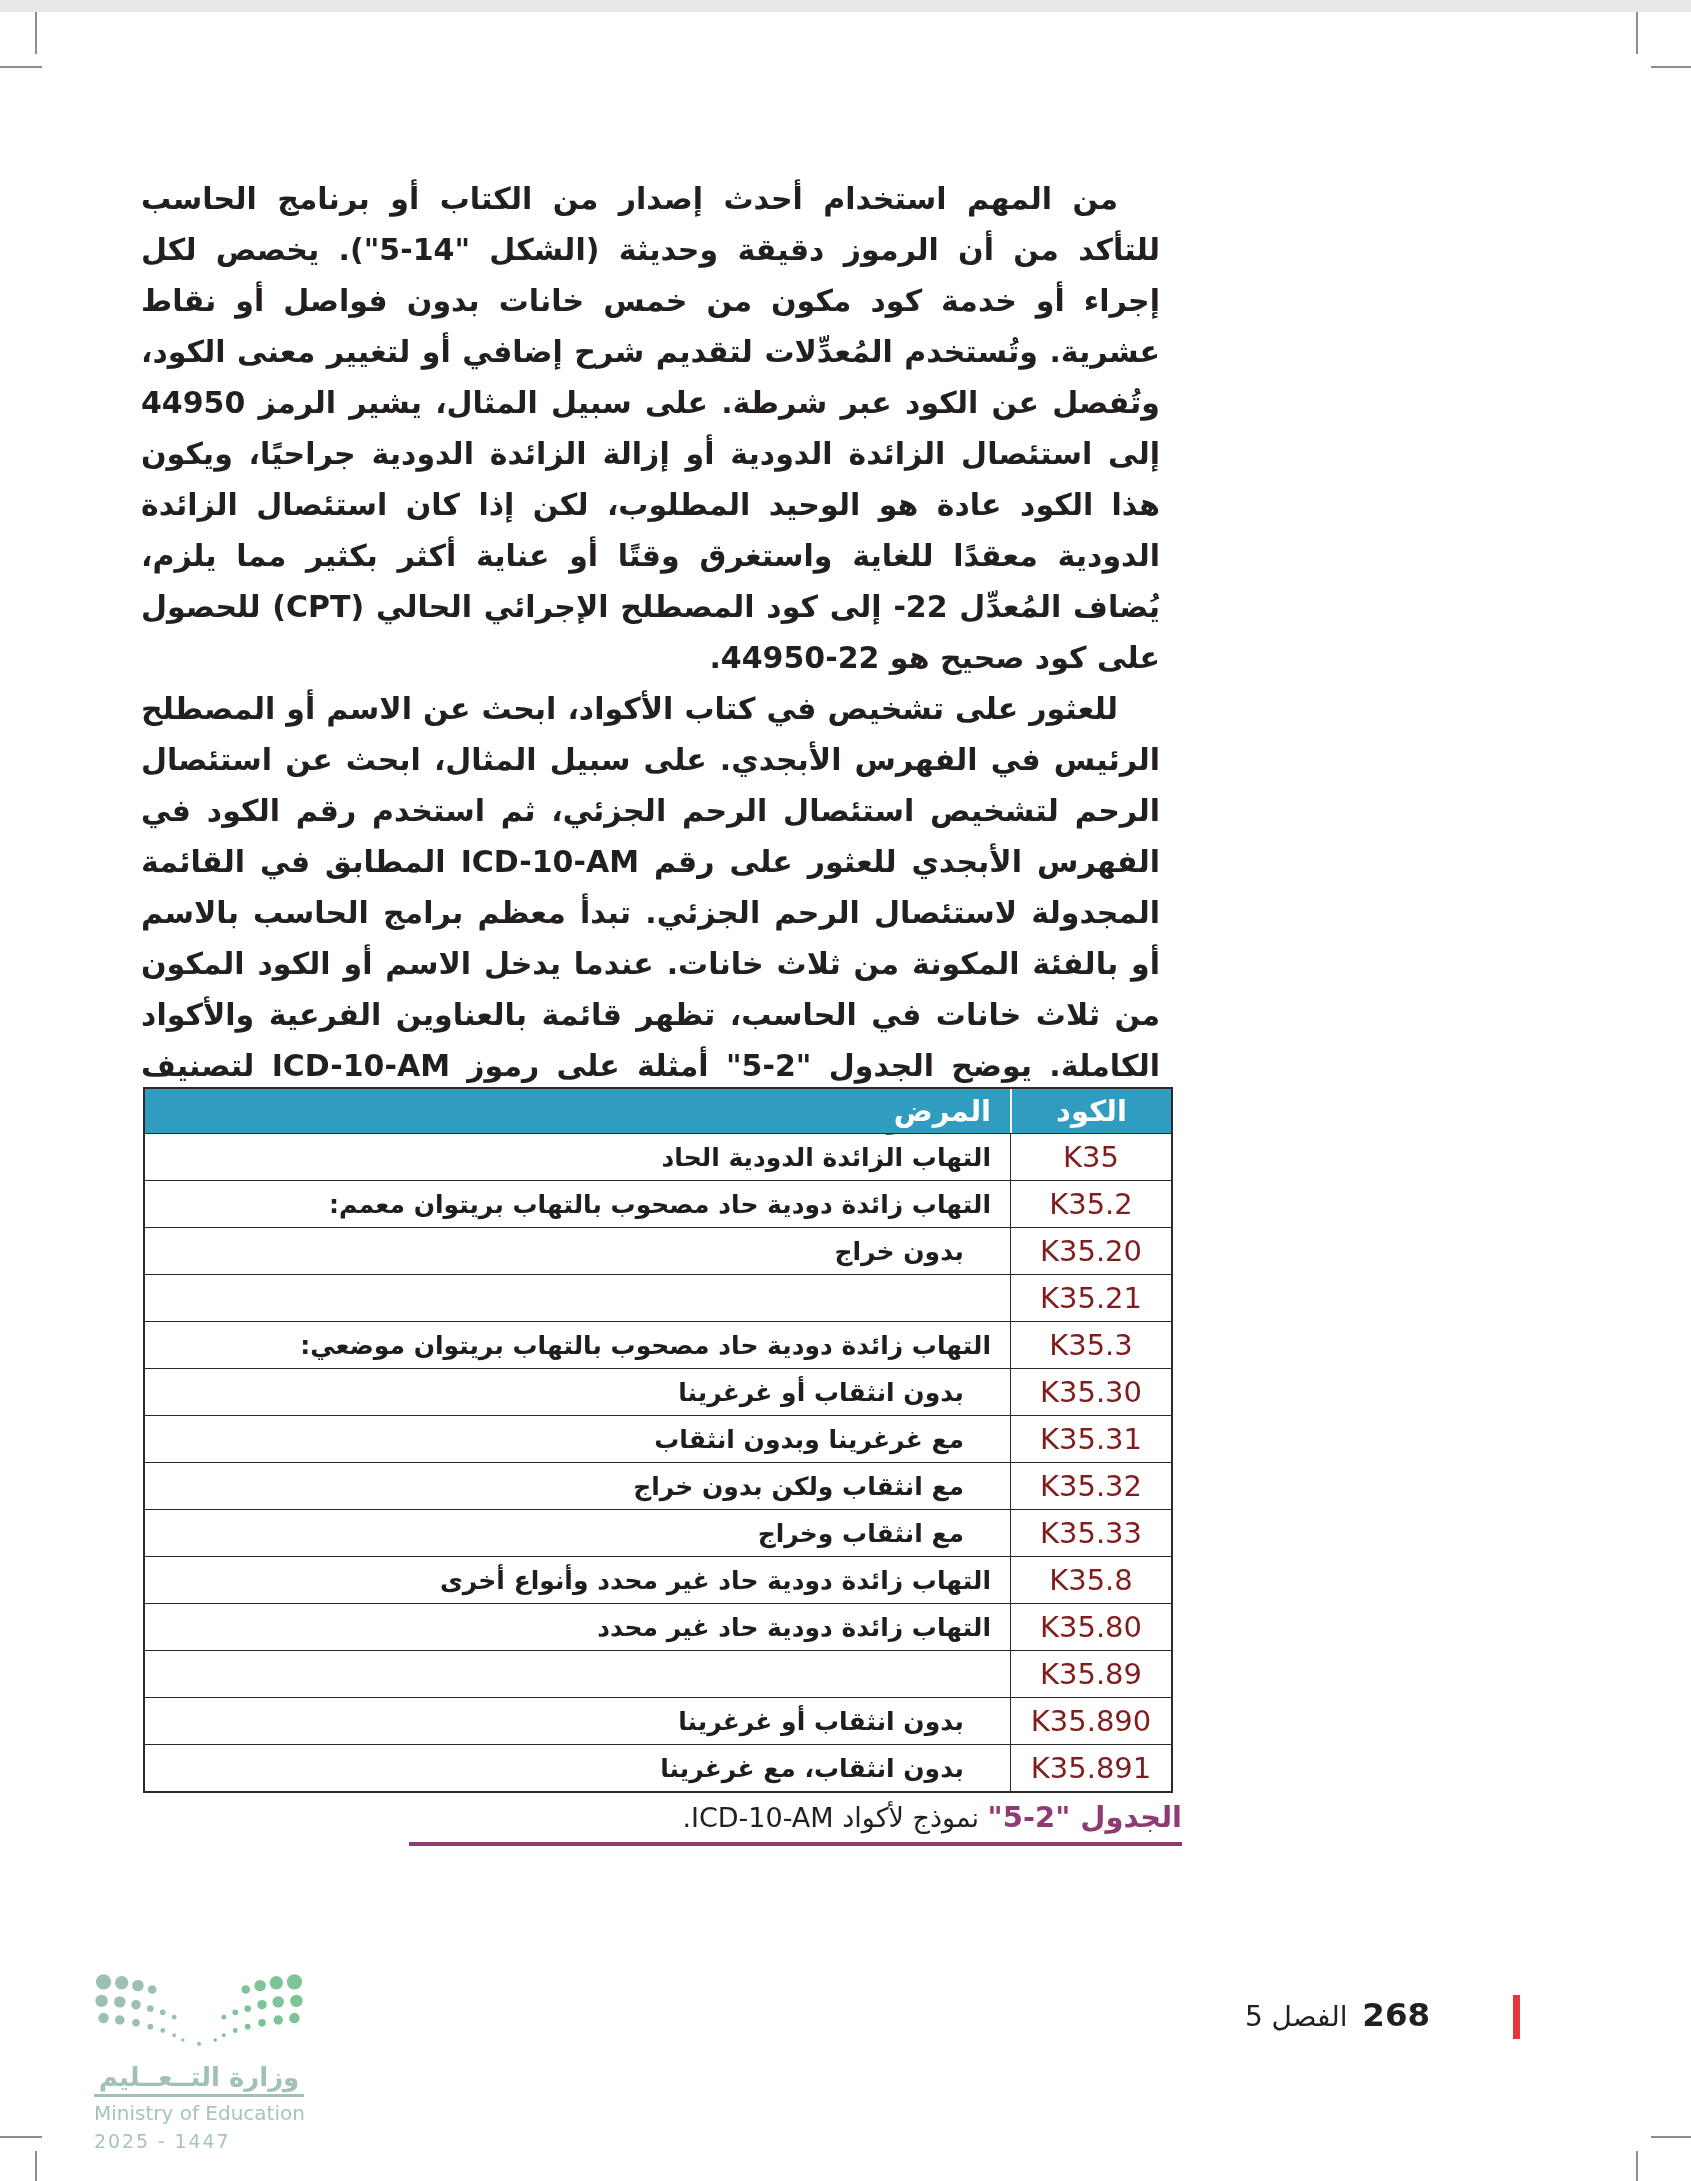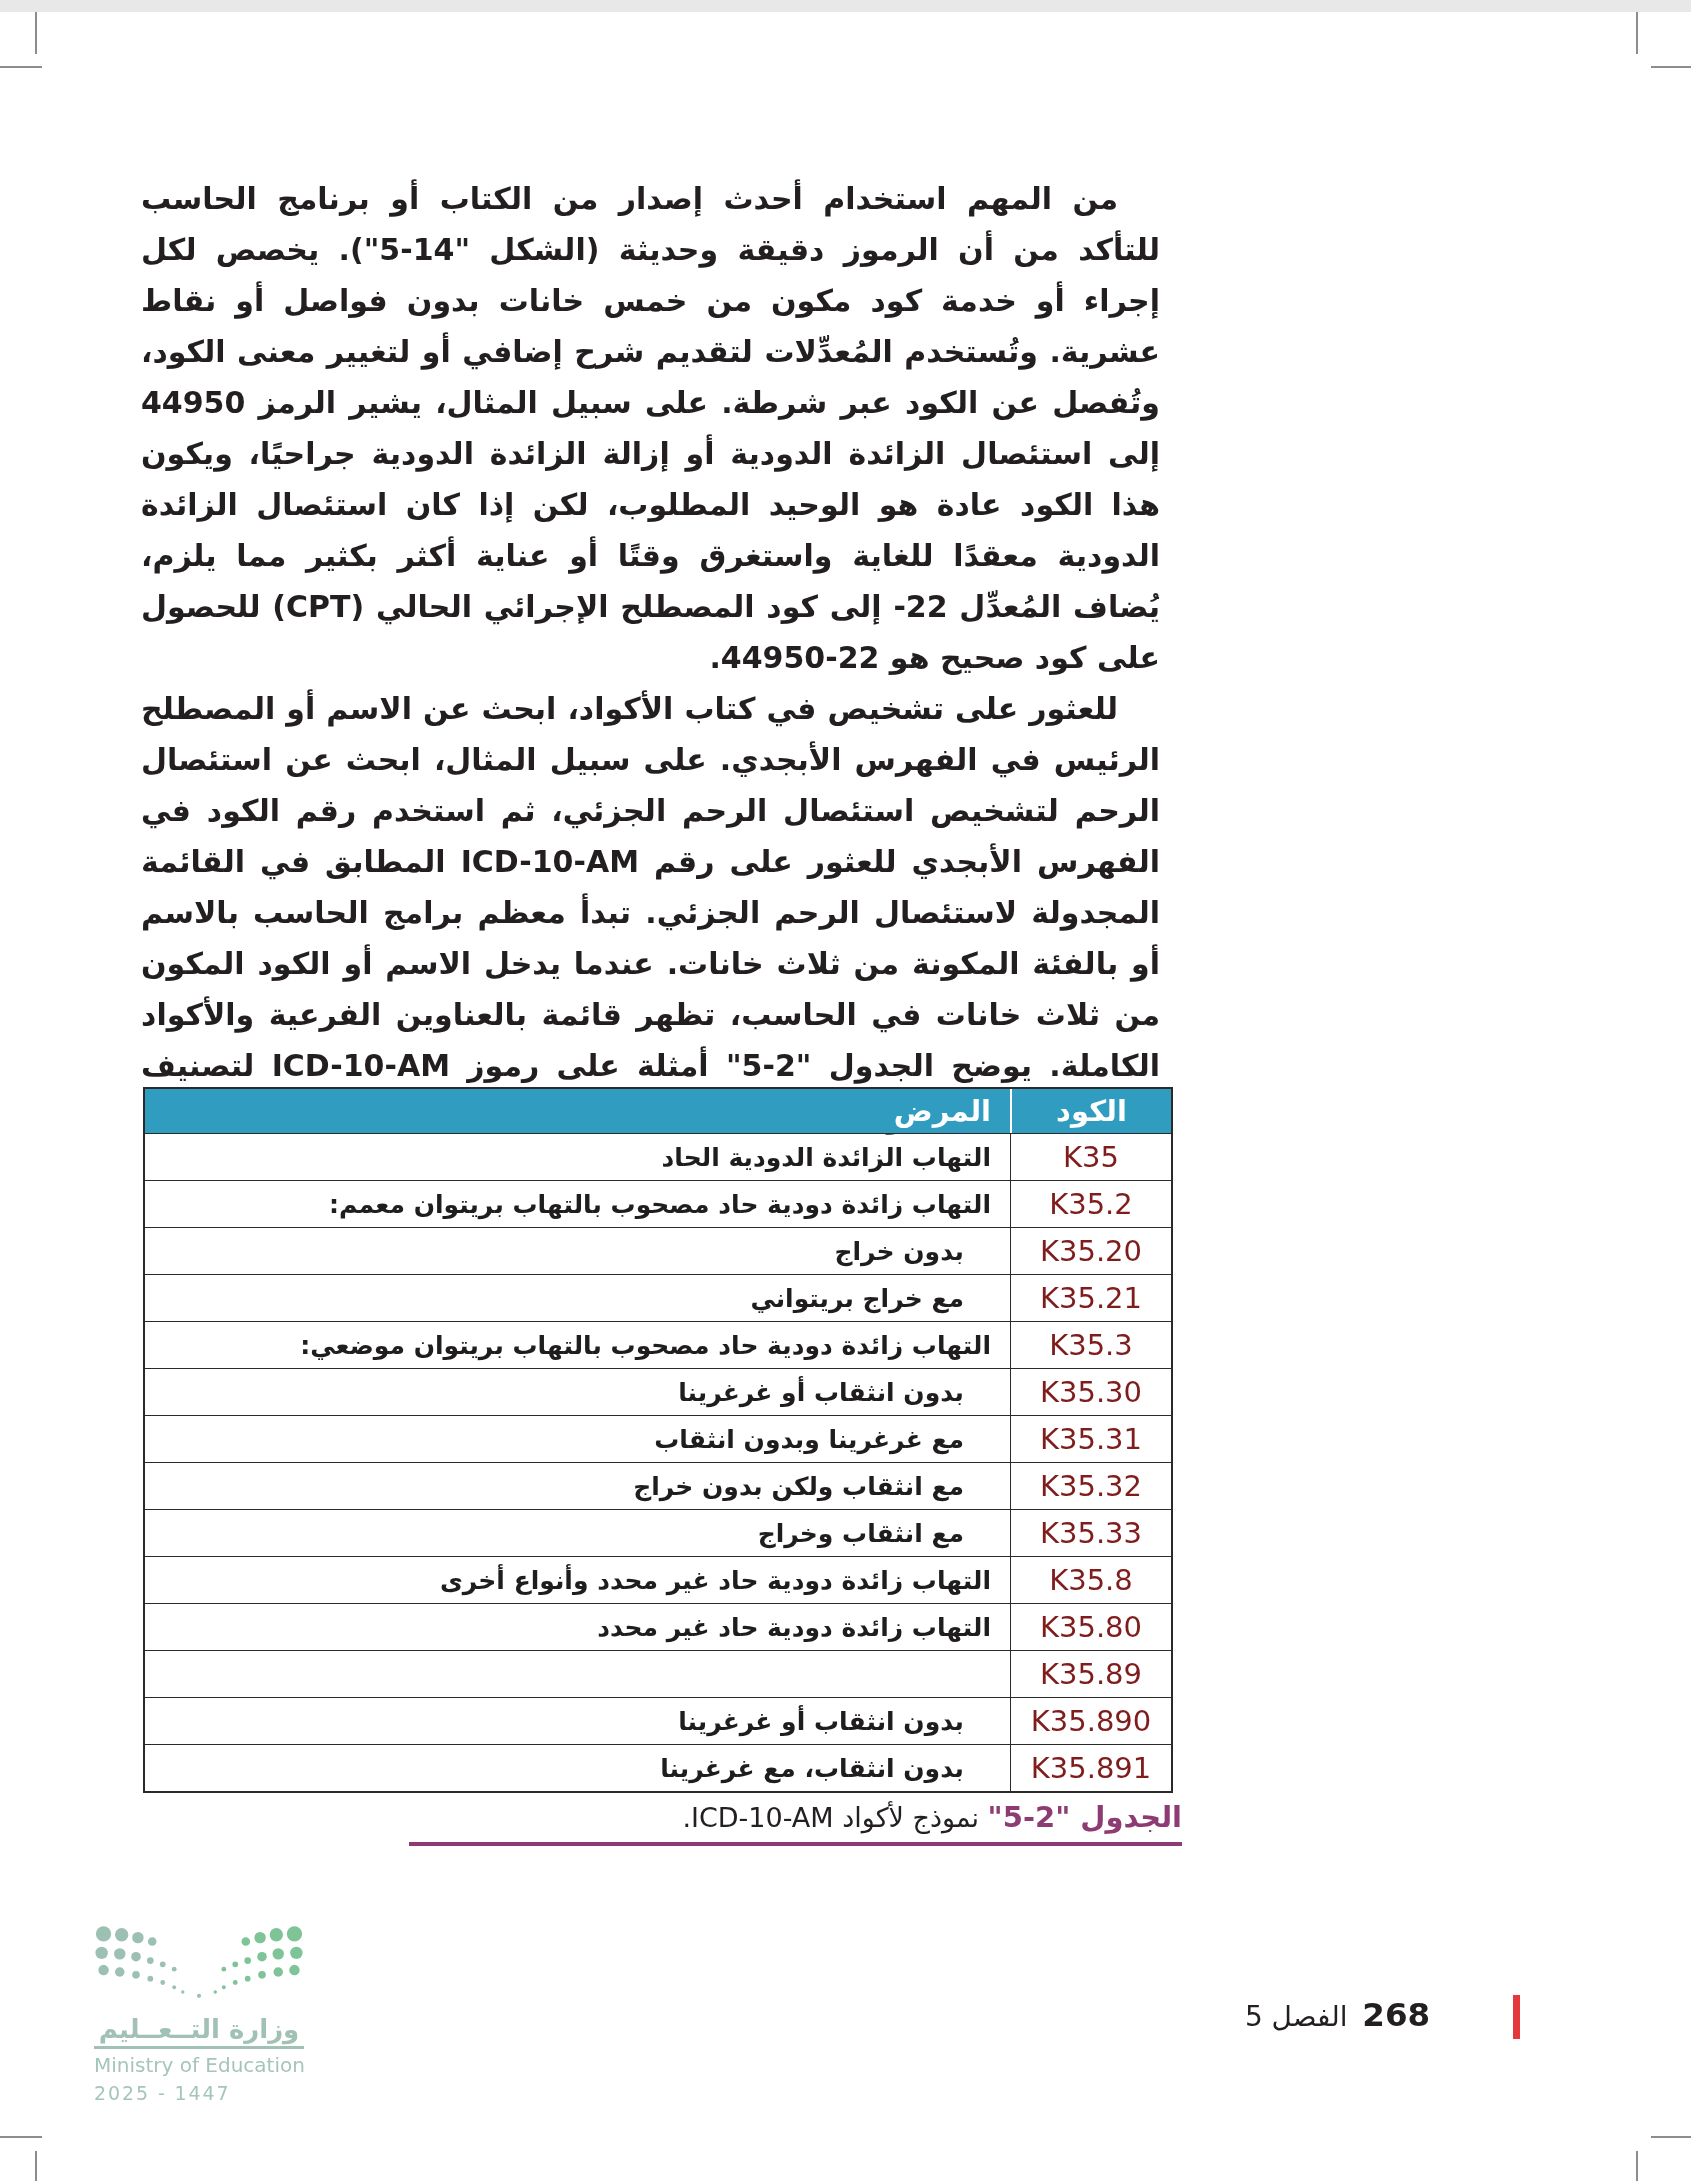--- a/index.html
+++ b/index.html
@@ -46,21 +46,21 @@
   .caption-rule{position:absolute;left:409px;top:1830px;width:773px;height:3.8px;background:#8d3b72;}
   
   .footer-text{
     position:absolute;left:1195px;top:1981px;width:285px;
     direction:rtl;text-align:center;white-space:nowrap;color:#231f20;line-height:44px;
   }
   .page-num{font-weight:bold;font-size:32.5px;}
   .chapter{font-size:28px;margin-right:9.6px;}
   .red-bar{position:absolute;left:1513px;top:1983px;width:6.7px;height:44px;background:#e6373d;}
   
-  .logo{position:absolute;left:94px;top:1912px;width:210px;}
+  .logo{position:absolute;left:94px;top:1960px;width:210px;}
   .logo-dots{display:block;}
   .logo-wordmark{
     margin-top:15.3px;direction:rtl;text-align:center;
     font-size:26px;font-weight:bold;color:#a2c1b5;white-space:nowrap;
   }
   .logo-underline{margin-top:1.9px;height:2.9px;background:#a2c1b5;width:100%;}
   .logo-ministry{margin-top:3.8px;font-size:20px;color:#a6c5ba;white-space:nowrap;}
   .logo-years{margin-top:4.8px;font-size:19px;color:#a6c5ba;letter-spacing:1.9px;white-space:nowrap;}
 </style>
 </head>
@@ -94,21 +94,20 @@
     <div class="t-row">
       <div class="cell-code">K35.2</div>
       <div class="cell-disease">التهاب زائدة دودية حاد مصحوب بالتهاب بريتوان معمم:</div>
     </div>
     <div class="t-row sub">
       <div class="cell-code">K35.20</div>
       <div class="cell-disease">بدون خراج</div>
     </div>
     <div class="t-row sub">
       <div class="cell-code">K35.21</div>
-      <div class="cell-disease">مع خراج بريتواني</div>
     </div>
     <div class="t-row">
       <div class="cell-code">K35.3</div>
       <div class="cell-disease">التهاب زائدة دودية حاد مصحوب بالتهاب بريتوان موضعي:</div>
     </div>
     <div class="t-row sub">
       <div class="cell-code">K35.30</div>
       <div class="cell-disease">بدون انثقاب أو غرغرينا</div>
     </div>
     <div class="t-row sub">

